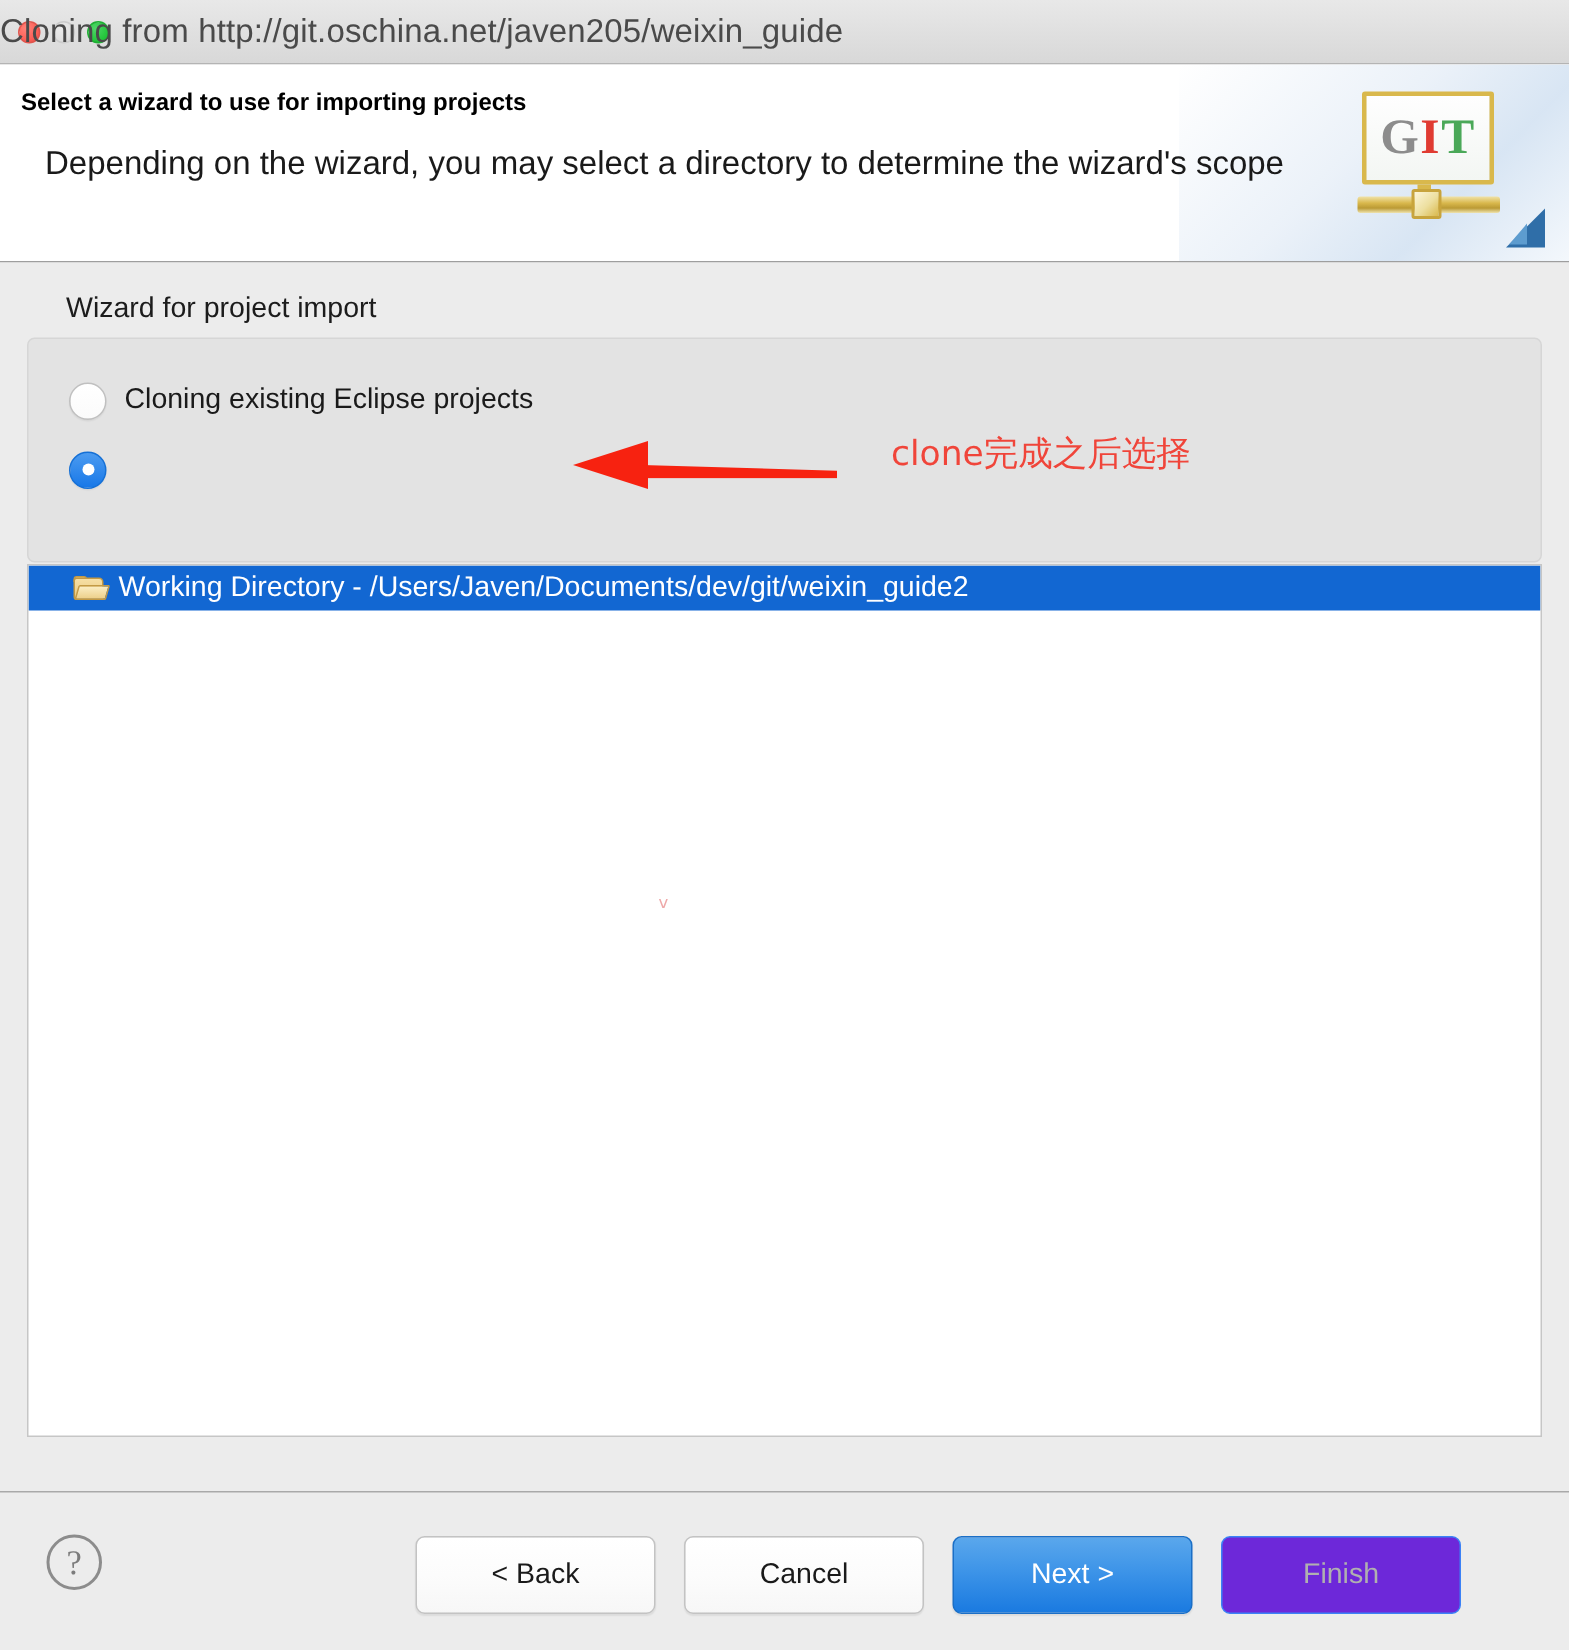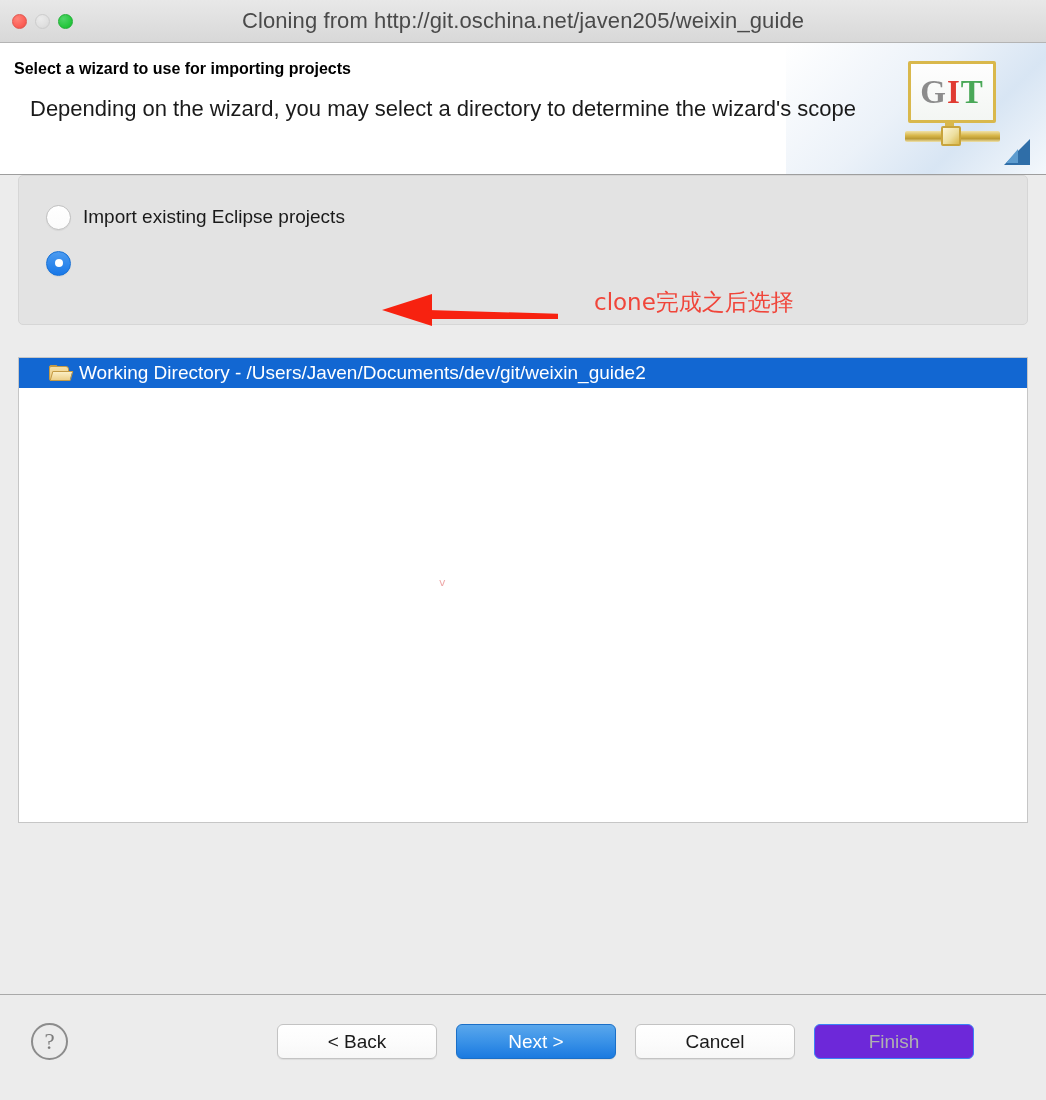--- a/index.html
+++ b/index.html
@@ -55,21 +55,21 @@
     border: 1px solid #cccccc;
   }
   .light.max {
     background: radial-gradient(circle at 35% 30%, #4fd568 0%, #28c840 60%, #18b32e 100%);
     border: 1px solid #1faf34;
   }
   #title-text {
     position: absolute;
     left: 0;
     right: 0;
-    text-align: center;
+    text-align: left;
     font-size: 22px;
     color: #4a4a4a;
     letter-spacing: 0.1px;
     pointer-events: none;
   }
 
   
   #banner {
     position: relative;
     flex: 0 0 131px;
@@ -282,22 +282,22 @@
     left: 212px;
     top: -4px;
     font-size: 23px;
     color: #f0453a;
     white-space: nowrap;
     font-family: "DejaVu Sans", "Liberation Sans", sans-serif;
   }
 
   
   #list-panel {
-    margin-top: 32px;
-    height: 466px;
+    margin-top: 1px;
+    height: 582px;
     background: #ffffff;
     border: 1px solid #c6c6c6;
     box-sizing: border-box;
     overflow: hidden;
     position: relative;
     text-align: right;
   }
   #list-row {
     display: flex;
     align-items: center;
@@ -387,21 +387,21 @@
     font-family: "Liberation Serif", serif;
   }
   #buttons {
     position: absolute;
     left: 277px;
     top: 29px;
     display: flex;
     gap: 19px;
   }
   .btn {
-    height: 35px;
+    height: 52px;
     min-width: 160px;
     border-radius: 6px;
     box-sizing: border-box;
     font-size: 19px;
     display: flex;
     align-items: center;
     justify-content: center;
     cursor: default;
     border: 1px solid #c3c3c3;
     background: linear-gradient(to bottom, #ffffff 0%, #fcfcfc 50%, #f7f7f7 100%);
@@ -451,26 +451,27 @@
       <div class="git-stand"></div>
       <div class="git-bar"></div>
       <div class="git-knob"></div>
       <div class="git-triangle"></div>
       <div class="git-triangle-hl"></div>
     </div>
   </div>
 
   <div id="body">
 
+    <div id="group-label">Wizard for project import</div>
 
     <div id="radio-group">
 
       <div class="radio-row">
         <div class="radio"></div>
-        <div class="radio-label">Import existing Eclipse projects</div>
+        <div class="radio-label">Cloning existing Eclipse projects</div>
       </div>
 
 
       <div class="radio-row">
         <div class="radio checked"></div>
       </div>
 
     </div>
 
     <div id="annotation">
@@ -490,19 +491,19 @@
       </div>
       <div id="watermark">v</div>
     </div>
 
   </div>
 
   <div id="footer">
     <div id="help-icon">?</div>
     <div id="buttons">
       <div class="btn">&lt; Back</div>
+      <div class="btn">Cancel</div>
       <div class="btn primary">Next &gt;</div>
-      <div class="btn">Cancel</div>
       <div class="btn disabled">Finish</div>
     </div>
   </div>
 
 </div>
 
 </body></html>

